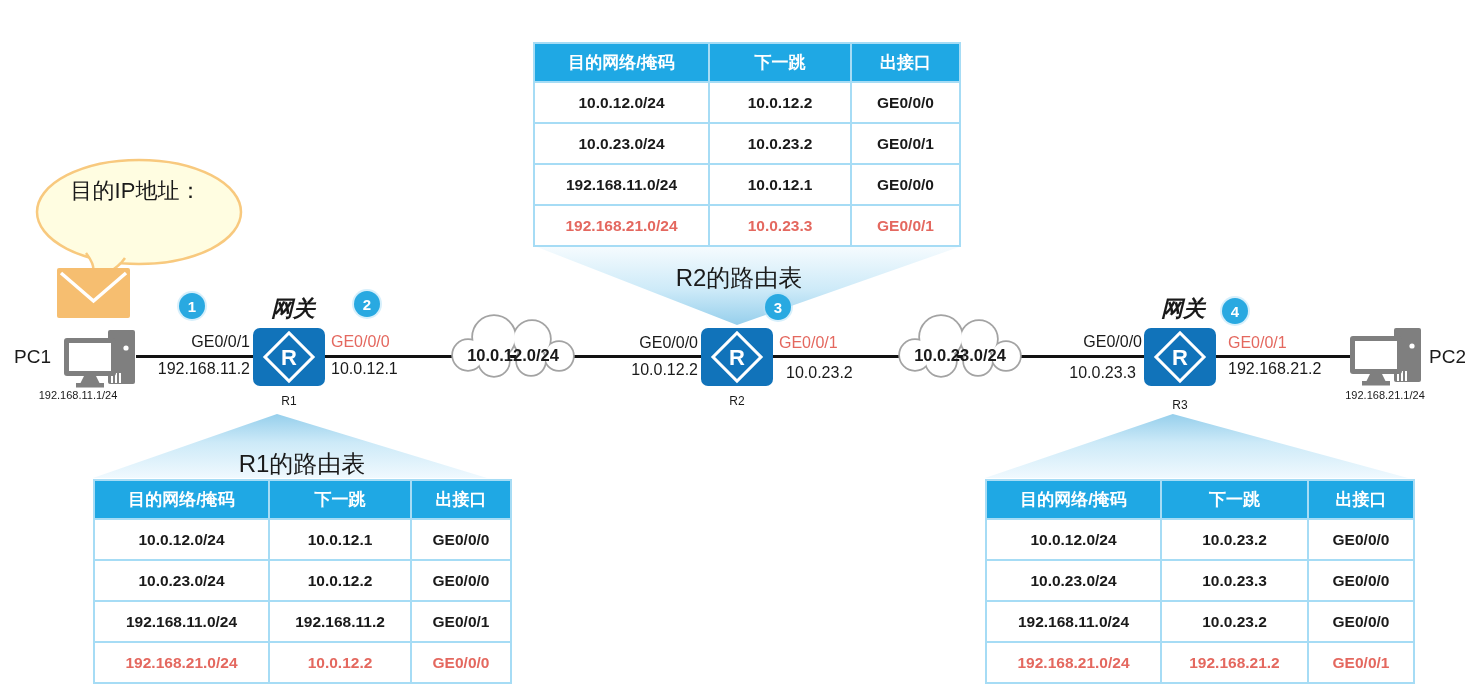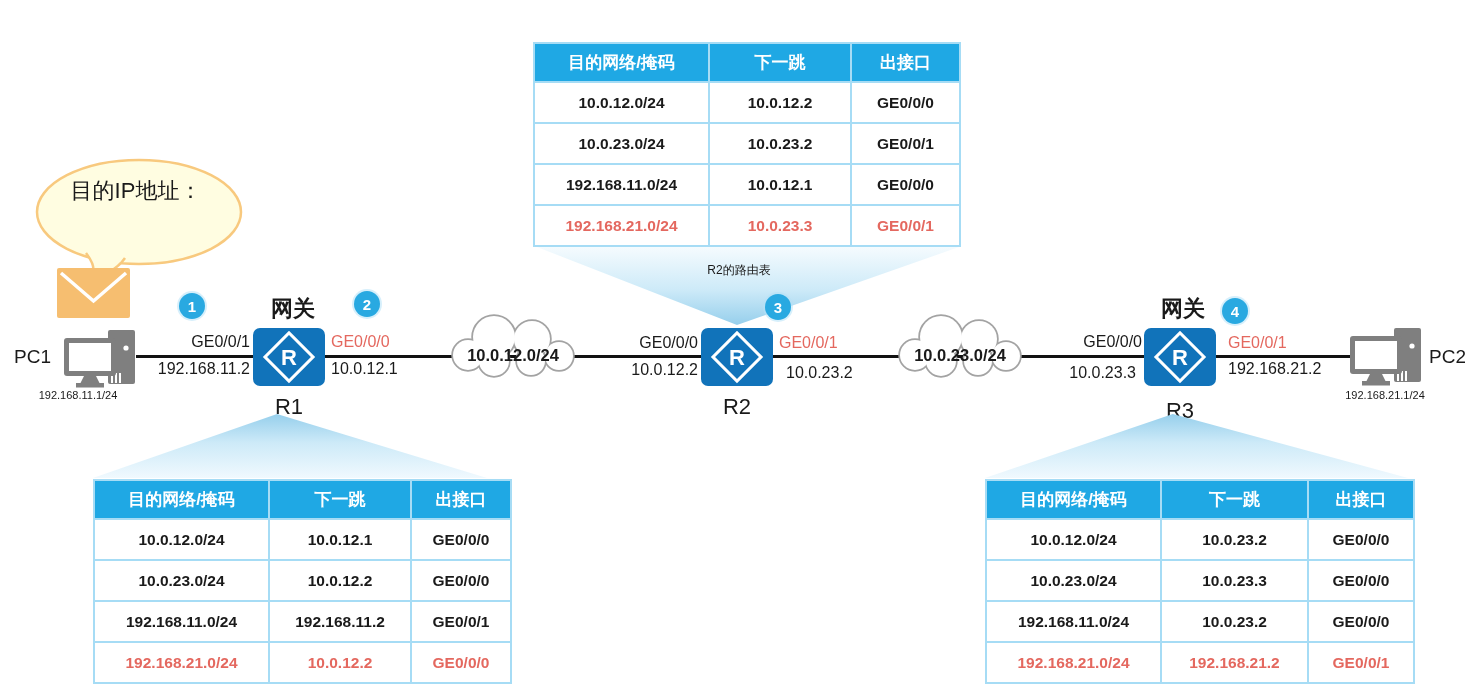--- a/index.html
+++ b/index.html
@@ -17,31 +17,31 @@
   table.rt td{border:2px solid var(--grid,#A6DCF5);text-align:center;padding:0;
               font-size:15.5px;font-weight:700;color:#1a1a1a;overflow:hidden;white-space:nowrap;}
   table.rt thead td{background:var(--header_bg,#1FA8E4);color:#fff;font-size:17px;height:37px;}
   table.rt tbody td{height:39px;}
   table.rt tr.hl td{color:var(--red,#E4685F);}
 
   
   .callout-down{position:absolute;background:linear-gradient(to bottom,#F5FBFE 0%,#CDEAF8 55%,#96CFEC 100%);
                 clip-path:polygon(0 0,100% 0,47.4% 100%);}
   .callout-up{position:absolute;background:linear-gradient(to top,#F0F9FE 0%,#CDEAF8 55%,#96CFEC 100%);}
-  .tbl-title{position:absolute;font-size:12px;color:#1a1a1a;}
+  .tbl-title{position:absolute;font-size:24px;color:#1a1a1a;}
 
   
   .step{position:absolute;width:26px;height:26px;border-radius:50%;background:var(--badge,#29A9E1);
         color:#fff;font-size:15px;font-weight:700;display:flex;align-items:center;justify-content:center;
         box-shadow:0 0 0 2px rgba(180,225,248,.55);}
 
   .iflabel{position:absolute;font-size:16px;white-space:nowrap;}
   .red{color:var(--red,#E4685F);}
-  .gw{position:absolute;font-size:22px;font-weight:700;}
-  .rname{position:absolute;font-size:22px;}
+  .gw{position:absolute;font-size:22px;font-weight:700;font-style:italic;}
+  .rname{position:absolute;font-size:12px;}
   .pcname{position:absolute;font-size:19px;font-weight:400;}
   .hostip{position:absolute;font-size:11px;white-space:nowrap;}
   .cloudtxt{position:absolute;font-size:16.5px;font-weight:600;}
   .bubtxt{position:absolute;font-size:22px;}
 </style>
 </head>
 <body>
 
 <div class="canvas">
 
@@ -205,20 +205,21 @@
       <rect x="57" y="45" width="2" height="10" fill="#fff"></rect>
     <rect x="2" y="10" width="52" height="38" rx="3" fill="#7F7F7F"></rect>
     <rect x="7" y="15" width="42" height="28" fill="#fff"></rect>
     <path d="M22,48 h12 l4,8 h-20 z" fill="#7F7F7F"></path>
     <rect x="14" y="55" width="28" height="4.5" fill="#7F7F7F"></rect>
   </svg>
   <div class="pcname" style="left:1429px;top:346px;">PC2</div>
   <div class="hostip ctr" style="left:1307px;top:389px;width:156px;">192.168.21.1/24</div>
 
   <div class="callout-up" style="left:93px;top:414px;width:394px;height:64px;clip-path:polygon(46.7% 0,100% 100%,0 100%);"></div>
+  <div class="tbl-title ctr" style="left:202px;top:448px;width:200px;">R1的路由表</div>
   <table class="rt abs" style="left:93px;top:479px;width:417px;">
     <colgroup>
         <col style="width:175px">
         <col style="width:142px">
         <col style="width:100px">
       </colgroup>
     <thead>
         <tr>
       <td>目的网络/掩码</td>
       <td>下一跳</td>

